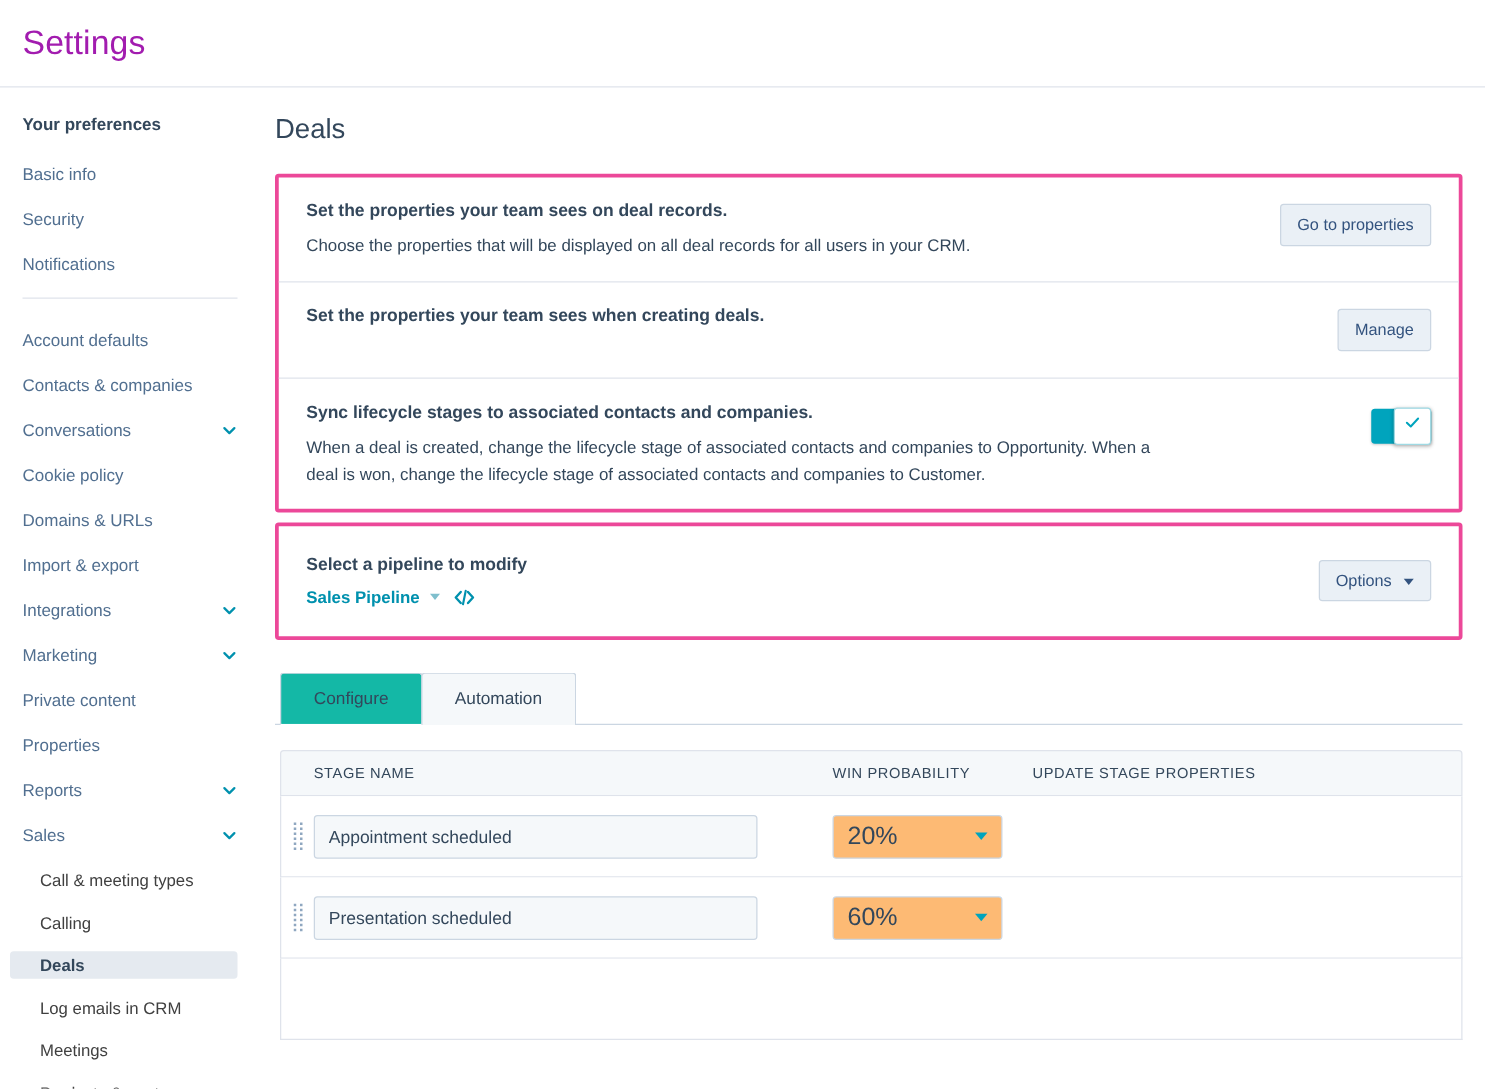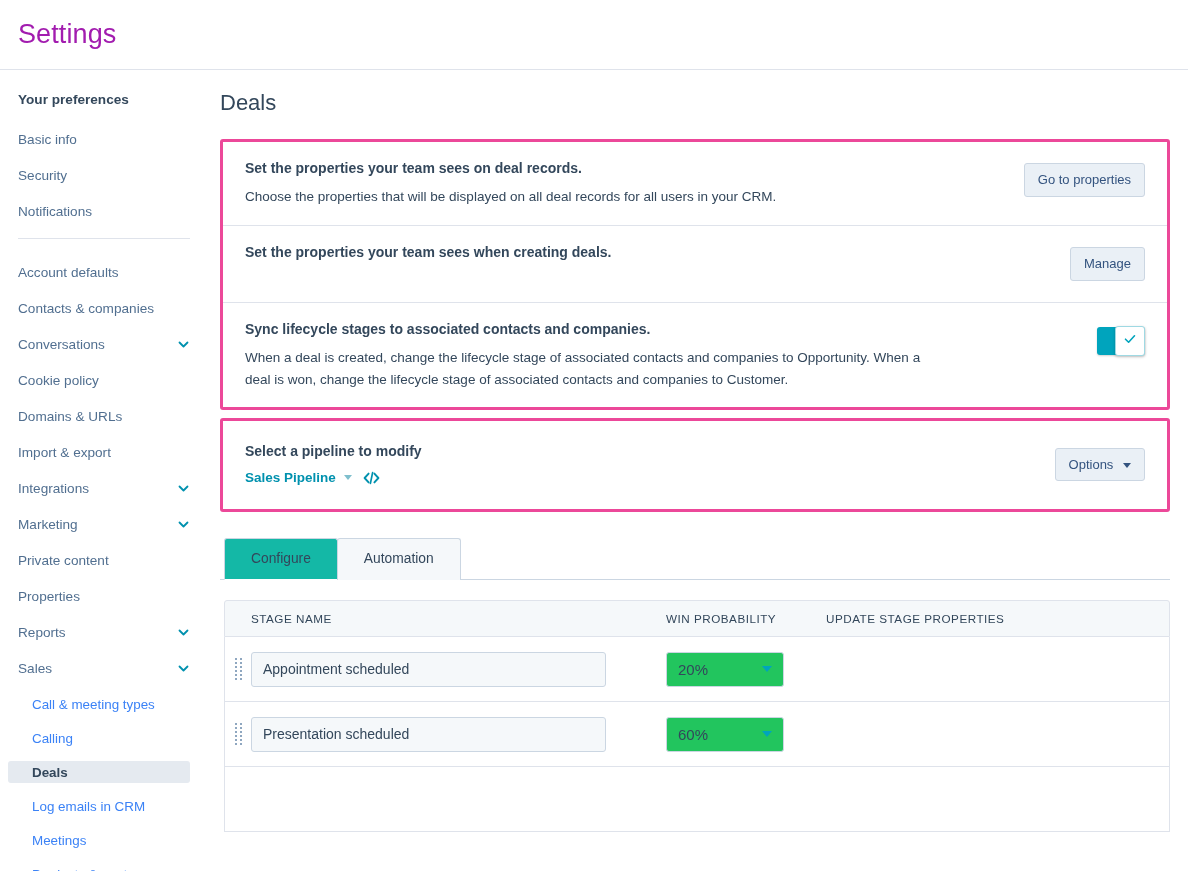--- a/index.html
+++ b/index.html
@@ -63,21 +63,21 @@
     width: 13px; height: 13px; flex: 0 0 13px;
     display: inline-block; position: relative;
   }
   .chev svg { display: block; }
   .nav-sub {
     padding-left: 32px;
     height: 22px;
     display: flex;
     align-items: center;
     margin-bottom: 12px;
-    color: #3b82f6;
+    color: #404040;
     cursor: pointer;
     font-size: 13.4px;
   }
   .nav-sub.active {
     background: #e5eaf0;
     border-radius: 3px;
     color: #33475b;
     font-weight: 700;
     margin-left: 8px;
     margin-right: 18px;
@@ -293,30 +293,30 @@
     height: 35px;
     background: #f5f8fa;
     border: 1px solid #cbd6e2;
     border-radius: 3px;
     font-family: inherit;
     font-size: 14px;
     color: #33475b;
     padding: 0 11px;
   }
   .prob-select {
-    width: 118px;
+    width: 136px;
     height: 35px;
-    background: #22c55e;
+    background: #fdba74;
     border: 1px solid #cbd6e2;
     border-radius: 3px;
     display: flex;
     align-items: center;
     justify-content: space-between;
     padding: 0 11px;
-    font-size: 15px;
+    font-size: 20px;
     color: #33475b;
     cursor: pointer;
   }
   .caret-teal {
     width: 0; height: 0;
     border-left: 5px solid transparent;
     border-right: 5px solid transparent;
     border-top: 6px solid #00a4bd;
   }
 </style>

